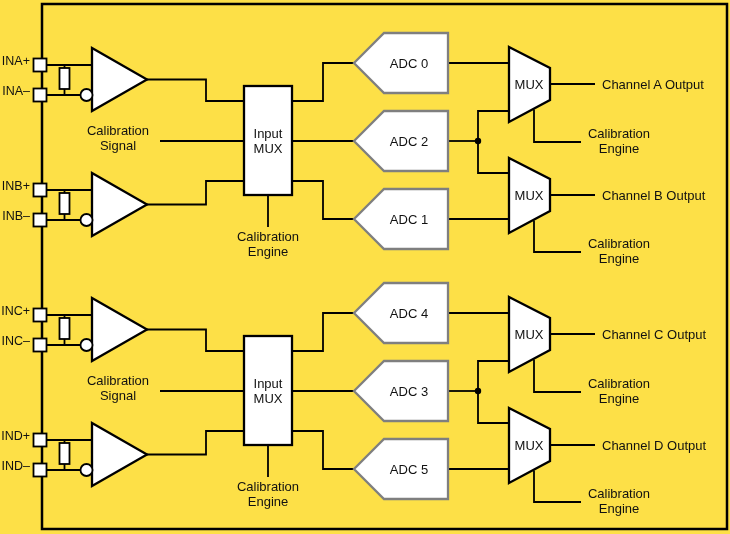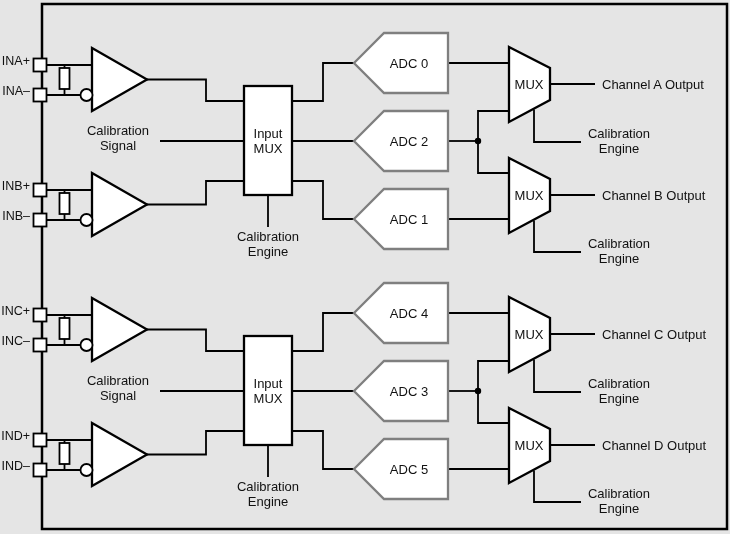--- a/index.html
+++ b/index.html
@@ -1,19 +1,19 @@
 <!DOCTYPE html>
 <html><head>
 <meta charset="utf-8">
 <style>
   html, body { margin: 0; padding: 0; background: #ffffff; }
   .canvas {
     position: relative;
     width: 730px; height: 534px;
-    background: #e5e5e5;
+    background: #fde047;
     font-family: "Liberation Sans", sans-serif;
   }
   svg text {
     font-family: "Liberation Sans", sans-serif;
     font-size: 13px;
     fill: #111111;
   }
   svg .pin-label { font-size: 12.5px; }
   .wire { stroke: #000000; stroke-width: 1.8; fill: none; }
   .blk  { stroke: #000000; stroke-width: 2.3; fill: #ffffff; }

